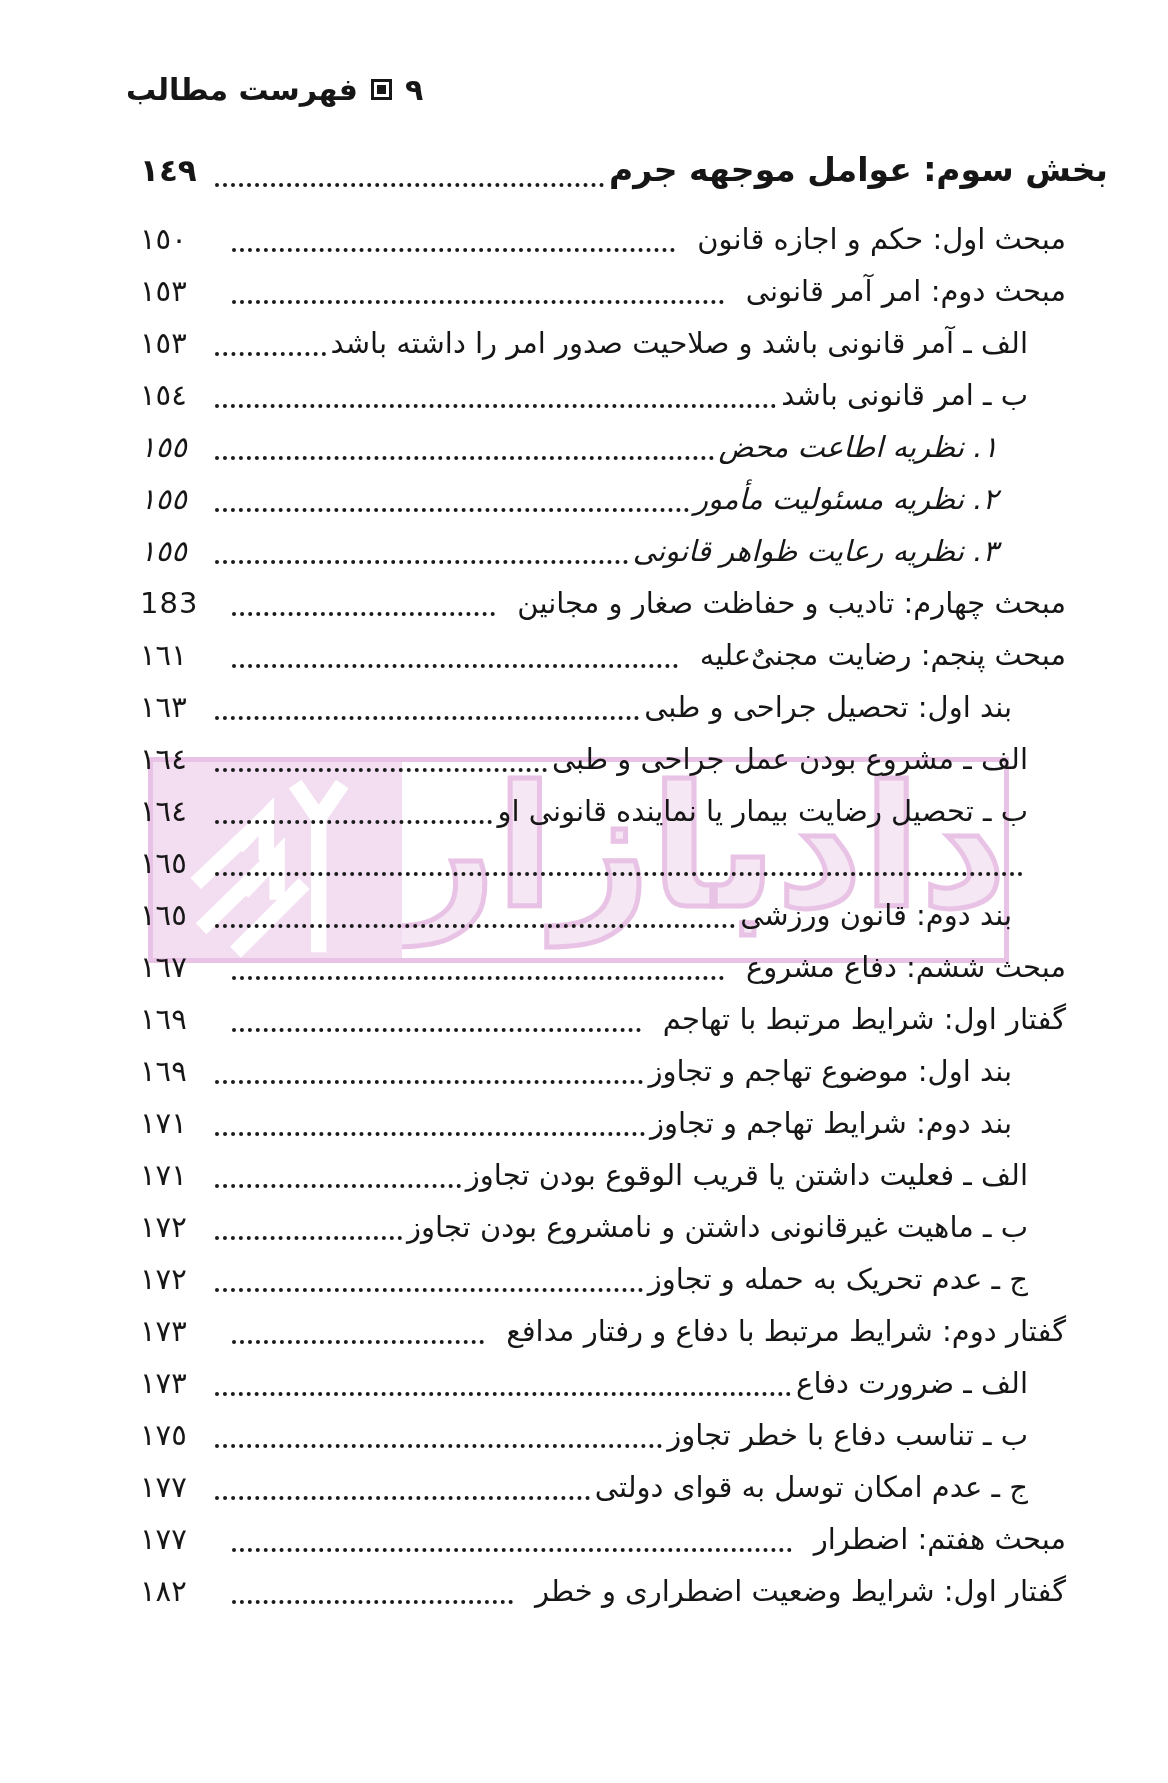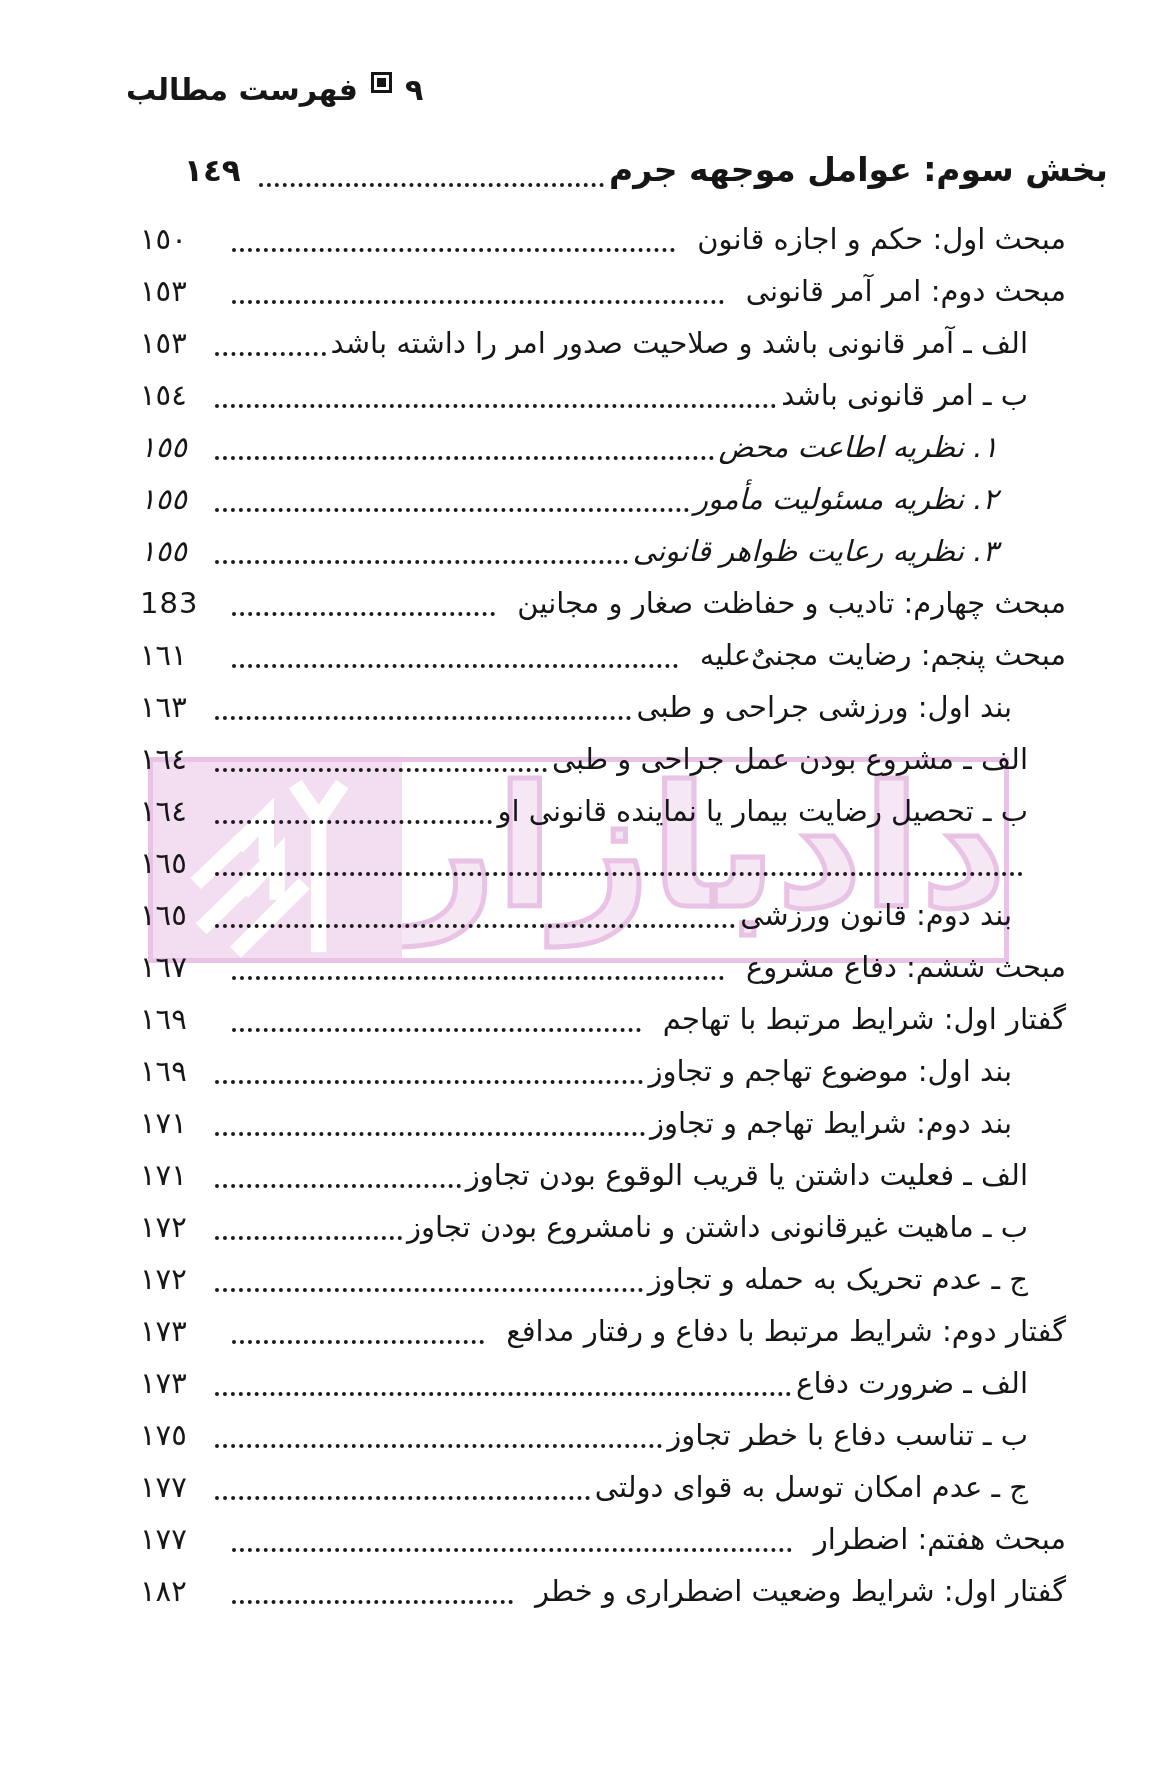--- a/index.html
+++ b/index.html
@@ -4,21 +4,21 @@
 <style>
   html,body{margin:0;padding:0;}
   body{
     width:1168px;height:1783px;position:relative;overflow:hidden;
     background:#ffffff;color:#161616;
     font-family:"DejaVu Sans", sans-serif;
   }
   
   .header{
     position:absolute;top:72px;left:126px;z-index:2;
-    display:flex;align-items:flex-start;gap:13px;
+    display:flex;align-items:center;gap:13px;
     font-size:30px;font-weight:600;
   }
   .hdr-square{
     width:21px;height:21px;border:3px solid #161616;box-sizing:border-box;
     display:flex;align-items:center;justify-content:center;flex:none;
   }
   .hdr-square-inner{width:9px;height:9px;background:#161616;}
   .hdr-num{font-weight:700;}
   
   .watermark{
@@ -49,21 +49,21 @@
     letter-spacing:1px;white-space:nowrap;
   }
   .leader{
     flex:1;min-width:10px;height:0;align-self:flex-end;
     border-bottom:4px dotted #1a1a1a;margin:0 5px 13px 3px;
   }
   .title{
     flex:none;direction:rtl;unicode-bidi:plaintext;
     font-size:29px;line-height:52px;white-space:nowrap;
   }
-  .row.lvl-part{height:60px;margin-bottom:13px;font-weight:700;margin-left:44px;}
+  .row.lvl-part{height:60px;margin-bottom:13px;font-weight:700;}
   .row.lvl-part .title{font-size:33px;line-height:60px;}
   .row.lvl-part .pg{font-size:31px;line-height:60px;font-weight:700;}
   .row.lvl-main {padding-right:42px;gap:17px;}
   .row.lvl-alpha{padding-right:80px;}
   .row.lvl-band {padding-right:96px;align-items:center;}
   .row.lvl-num  {padding-right:110px;font-style:italic;}
 </style>
 </head>
 <body>
 
@@ -140,21 +140,21 @@
       <span class="title">مبحث چهارم: تادیب و حفاظت صغار و مجانین</span>
     </div>
     <div class="row lvl-main">
       <span class="pg">١٦١</span>
       <span class="leader"></span>
       <span class="title">مبحث پنجم: رضایت مجنیٌ‌علیه</span>
     </div>
     <div class="row lvl-band">
       <span class="pg">١٦٣</span>
       <span class="leader"></span>
-      <span class="title">بند اول: ورزشی جراحی و طبی</span>
+      <span class="title">بند اول: تحصیل جراحی و طبی</span>
     </div>
     <div class="row lvl-alpha">
       <span class="pg">١٦٤</span>
       <span class="leader"></span>
       <span class="title">الف ـ مشروع بودن عمل جراحی و طبی</span>
     </div>
     <div class="row lvl-alpha">
       <span class="pg">١٦٤</span>
       <span class="leader"></span>
       <span class="title">ب ـ تحصیل رضایت بیمار یا نماینده قانونی او</span>

